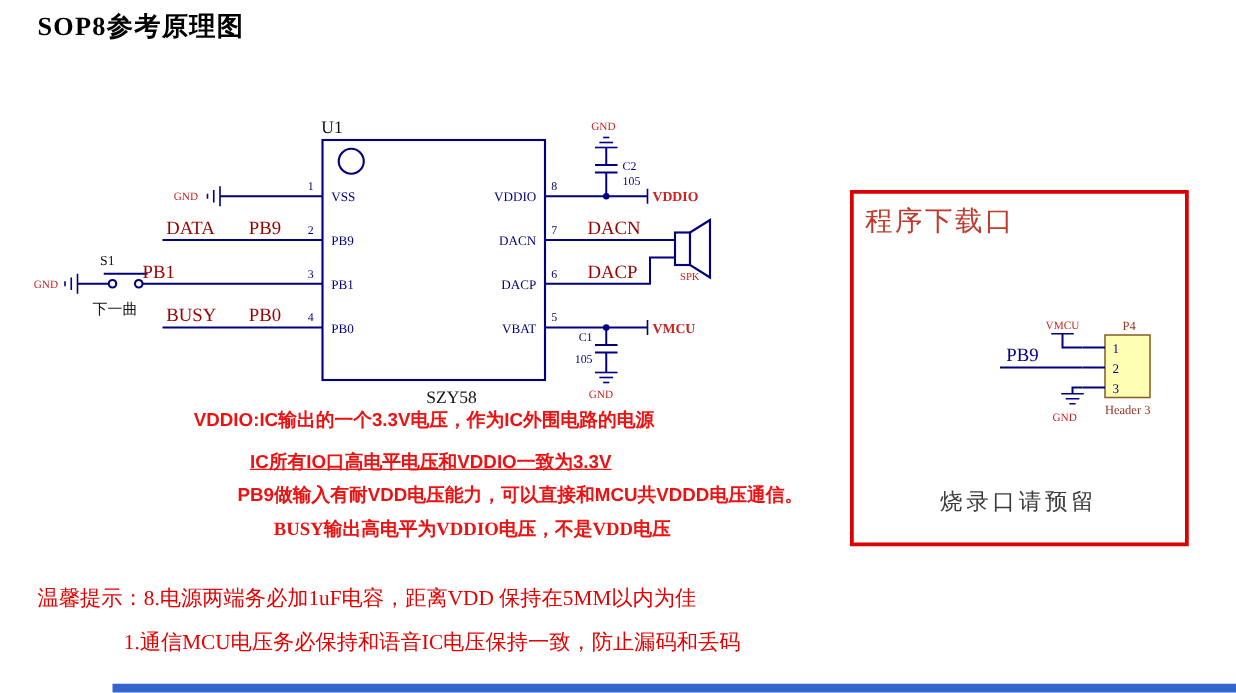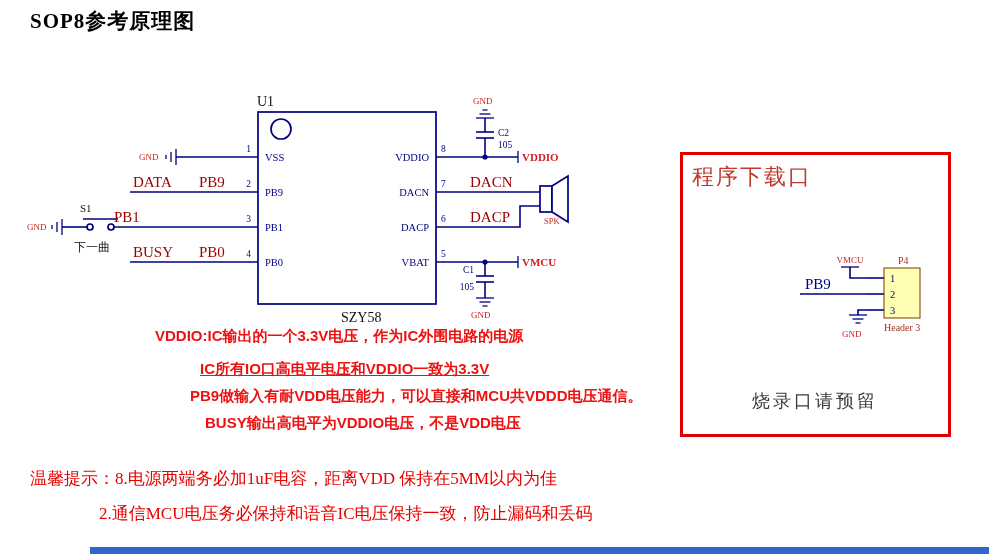--- a/index.html
+++ b/index.html
@@ -40,21 +40,21 @@
   .black-caption{font-size:12px;fill:#111111;}
   .ref-label{font-size:14px;fill:#111111;}
   .pb9-net{font-size:15px;fill:var(--wire);}
 
   
   .title{left:30px;top:7px;font-size:21px;font-weight:bold;color:#000;letter-spacing:1px;}
   .note{font-family:"Liberation Sans", sans-serif;font-weight:bold;font-size:15px;color:var(--ann-red);white-space:nowrap;}
   .n1{left:155px;top:327px;}
   .n2{left:200px;top:360px;text-decoration:underline;}
   .n3{left:190px;top:387px;}
-  .n4{left:205px;top:414px;}
+  .n4{left:219px;top:414px;font-family:Liberation Serif, serif;}
   .dl-box{left:680px;top:152px;width:271px;height:285px;border:3px solid var(--box-border);}
   .dl-title{left:692px;top:162px;font-size:22px;color:var(--box-title);letter-spacing:2px;}
   .burn-note{left:752px;top:389px;font-size:18px;color:#3b3b3b;letter-spacing:3px;}
   .tip{font-size:17px;color:var(--tip-red);white-space:nowrap;}
   .t1{left:30px;top:467px;}
   .t2{left:99px;top:502px;}
   .blue-bar{left:90px;top:547px;width:899px;height:7px;background:var(--blue-bar);}
 </style>
 </head>
 <body>
@@ -222,15 +222,15 @@
 <div class="abs note n1">VDDIO:IC输出的一个3.3V电压，作为IC外围电路的电源</div>
 <div class="abs note n2">IC所有IO口高电平电压和VDDIO一致为3.3V</div>
 <div class="abs note n3">PB9做输入有耐VDD电压能力，可以直接和MCU共VDDD电压通信。</div>
 <div class="abs note n4">BUSY输出高电平为VDDIO电压，不是VDD电压</div>
 
 <div class="abs dl-box"></div>
 <div class="abs dl-title">程序下载口</div>
 <div class="abs burn-note">烧录口请预留</div>
 
 <div class="abs tip t1">温馨提示：8.电源两端务必加1uF电容，距离VDD 保持在5MM以内为佳</div>
-<div class="abs tip t2">2.通信MCU电压务必保持和语音IC电压保持一致，防止漏码和丢码</div>
+<div class="abs tip t2">1.通信MCU电压务必保持和语音IC电压保持一致，防止漏码和丢码</div>
 
 <div class="abs blue-bar"></div>
 
 </body></html>

